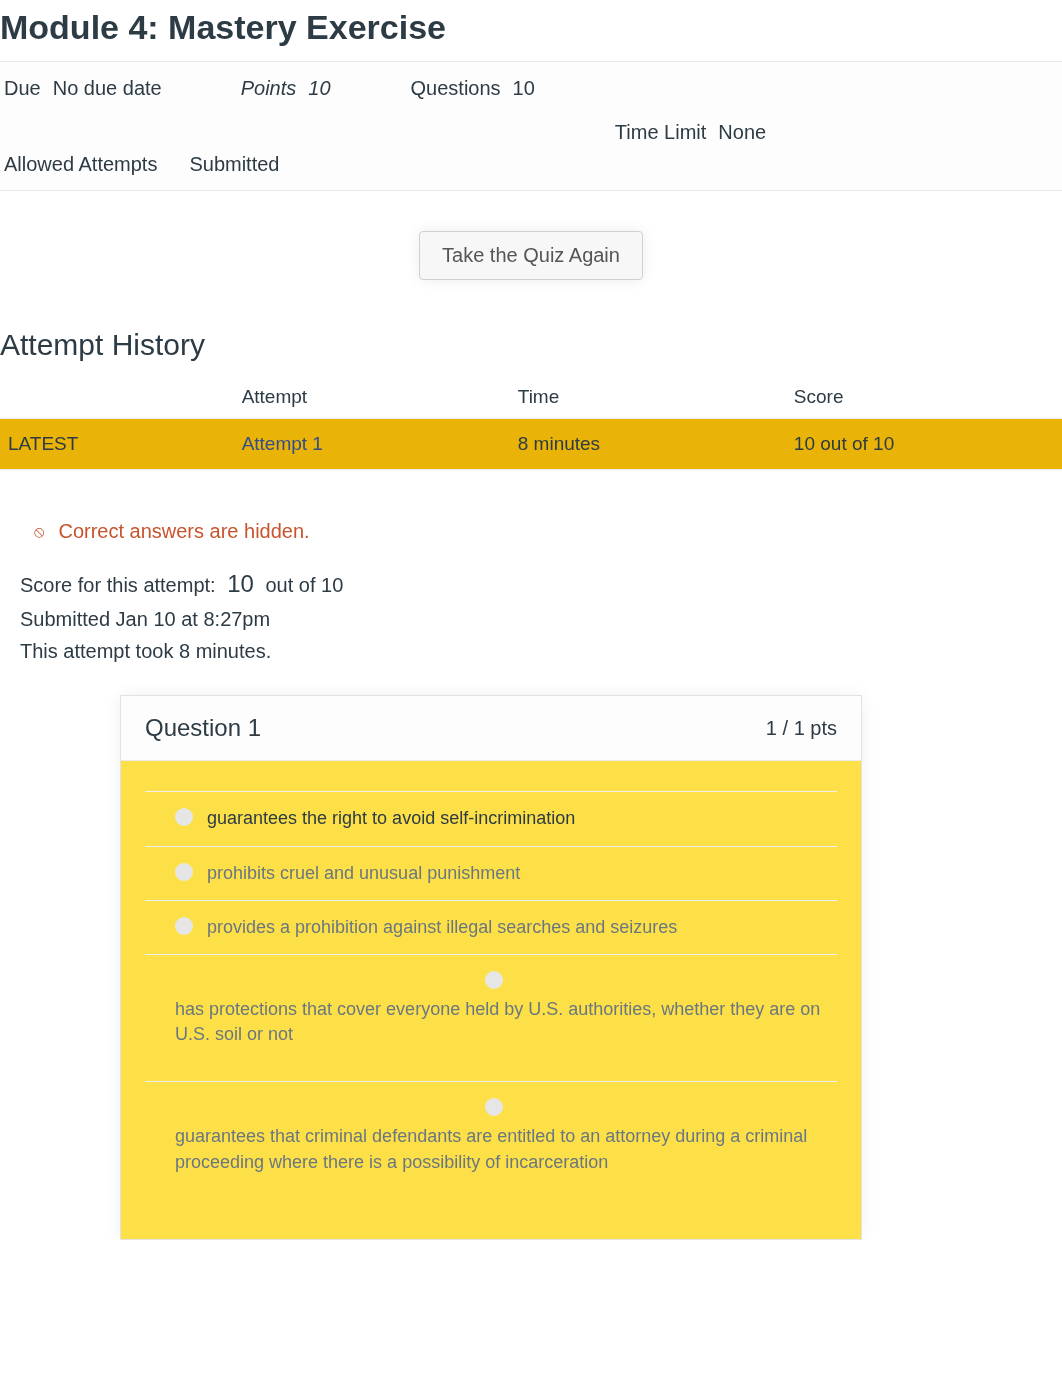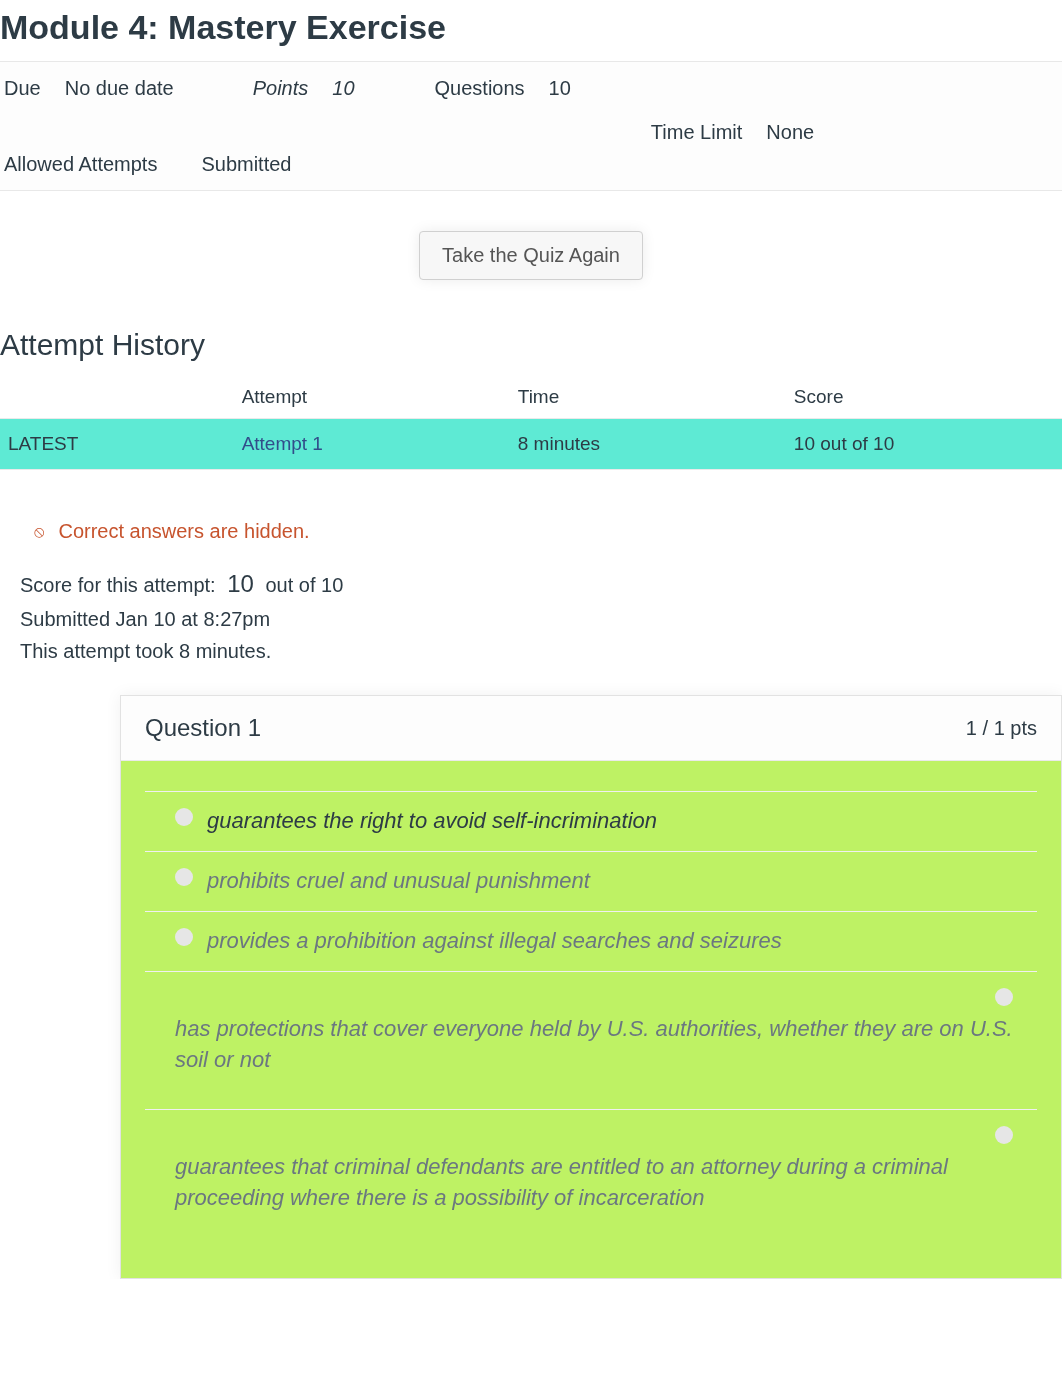--- a/index.html
+++ b/index.html
@@ -16,21 +16,21 @@
   }
   .meta-bar {
     border-top: 1px solid #e8e8e8;
     border-bottom: 1px solid #e8e8e8;
     background: #fdfdfd;
     padding: 10px 4px 10px 4px;
     font-size: 20px;
     line-height: 1.6;
   }
   .meta-row { display: flex; flex-wrap: wrap; }
-  .meta-pair { display: flex; margin-right: 40px; gap: 12px; }
+  .meta-pair { display: flex; margin-right: 40px; }
   .meta-label { margin-right: 12px; }
   .meta-value { color: #2d3b45; }
   .take-wrap {
     display: flex;
     justify-content: center;
     padding: 40px 0 30px 0;
   }
   .take-btn {
     font-size: 20px;
     color: #555;
@@ -53,21 +53,21 @@
   }
   table.history th {
     text-align: left;
     font-weight: 400;
     padding: 10px 8px;
     border-bottom: 1px solid #eaeaea;
   }
   table.history td {
     padding: 14px 8px;
     border-bottom: 1px solid #eaeaea;
-    background: #5eead4;
+    background: #eab308;
   }
   .attempt-link { color: #324d8a; text-decoration: none; }
   .hist-col-blank { width: 22%; }
   .hist-col-attempt { width: 26%; }
   .hist-col-time { width: 26%; }
   .hist-col-score { width: 26%; }
 
   .hidden-note {
     display: flex;
     align-items: center;
@@ -82,58 +82,57 @@
 
   .score-block {
     padding: 10px 0 4px 20px;
     font-size: 20px;
     line-height: 1.6;
   }
   .score-big { font-size: 24px; padding: 0 6px; }
 
   .question-card {
     margin: 24px 0 0 120px;
-    width: 942px;
+    width: 742px;
     border: 1px solid #e2e2e2;
     box-shadow: 0 0 16px rgba(0,0,0,0.06);
-    background: #bef264;
+    background: #fde047;
   }
   .q-header {
     display: flex;
     justify-content: space-between;
     align-items: center;
     padding: 18px 24px;
     font-size: 24px;
     border-bottom: 1px solid #eaeaea;
     background: #fdfdfd;
   }
   .q-pts { font-size: 20px; }
   .q-body { padding: 30px 24px 50px 24px; }
   .q-prompt { font-size: 20px; margin-bottom: 28px; }
   .answer {
     display: flex;
     align-items: flex-start;
     padding: 14px 10px 14px 30px;
     border-top: 1px solid #f0f0f0;
-    font-size: 22px;
+    font-size: 18px;
     color: #6b7780;
-    font-style: italic;
   }
   .answer.dark { color: #2d3b45; }
   .radio {
     width: 18px; height: 18px;
     border-radius: 50%;
     background: #e6e6e6;
     flex: 0 0 18px;
     margin-right: 14px;
     margin-top: 2px;
   }
   .answer .atext { flex: 1; line-height: 1.4; }
   .answer.multi .radio { margin-bottom: 8px; }
-  .answer.multi { flex-direction: column; align-items: flex-end; }
+  .answer.multi { flex-direction: column; align-items: center; }
   .answer.multi .atext { margin-left: 0; }
 </style>
 </head>
 <body>
 
 <h1 class="page-title">Module 4: Mastery Exercise</h1>
 
 <div class="meta-bar">
   <div class="meta-row">
     <div class="meta-pair">

